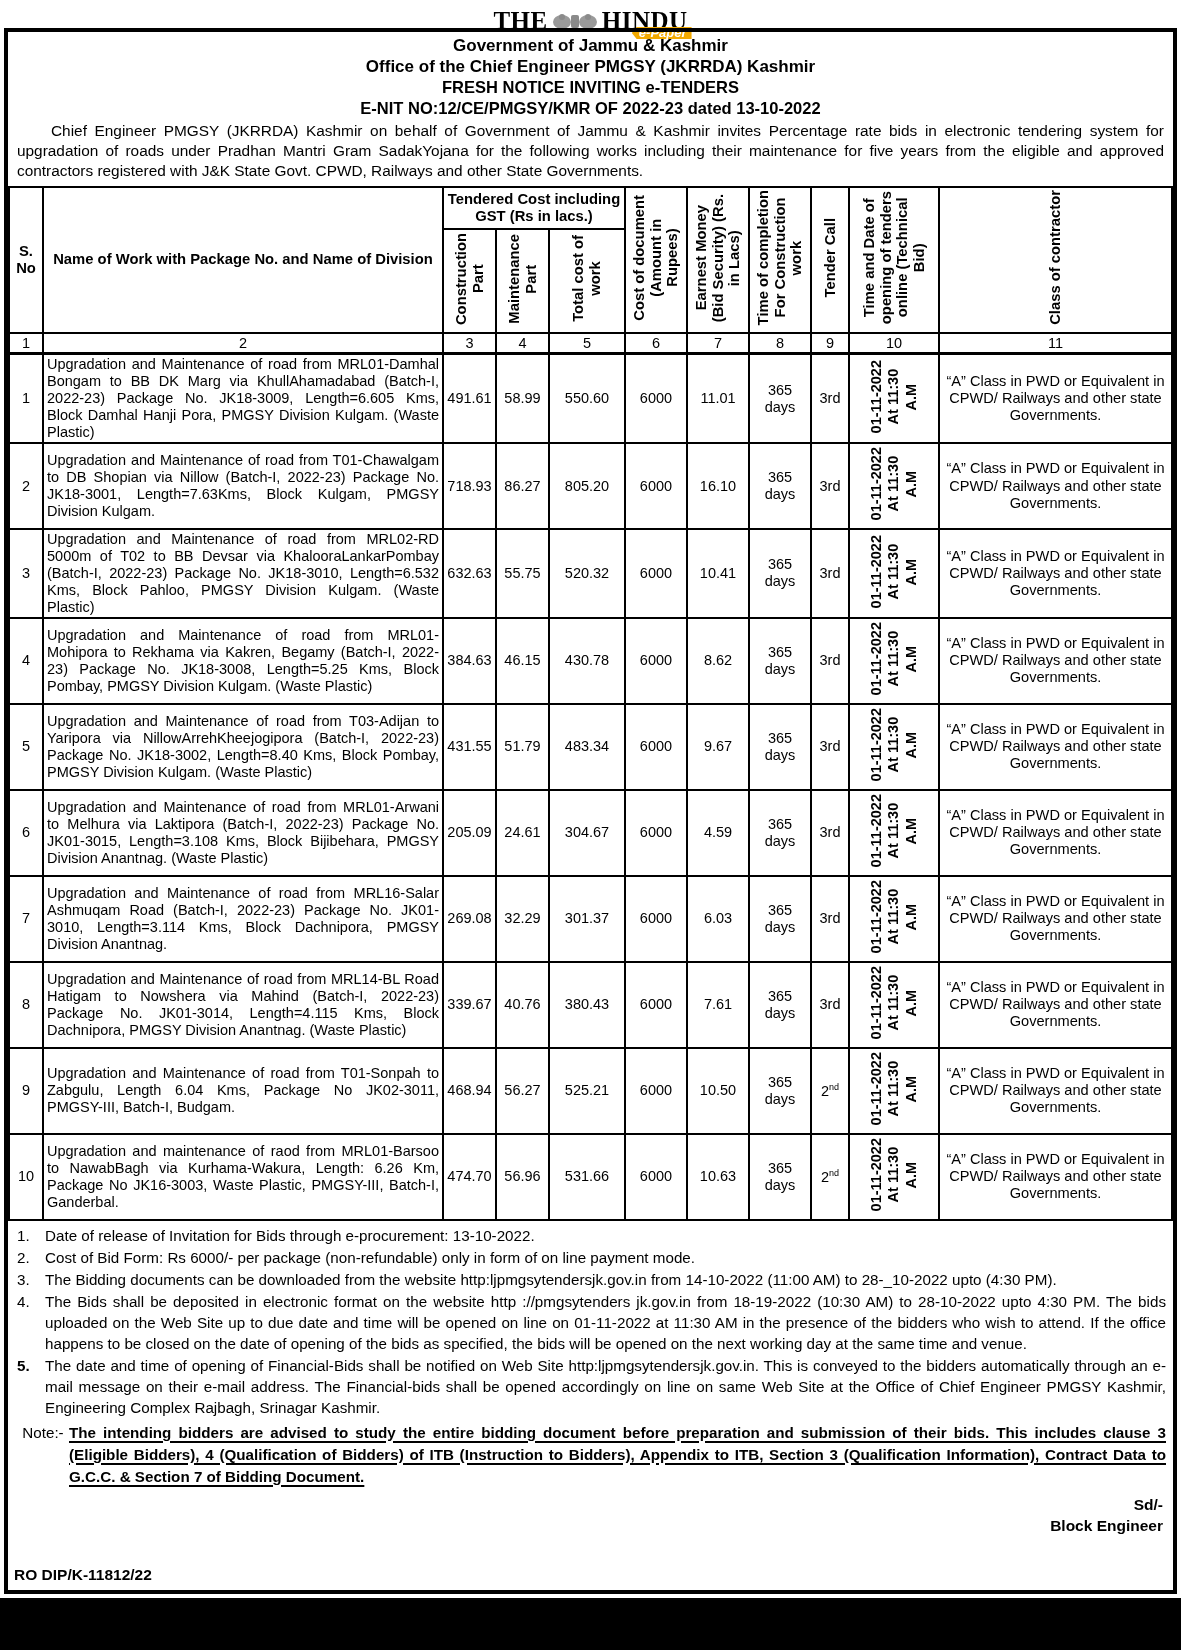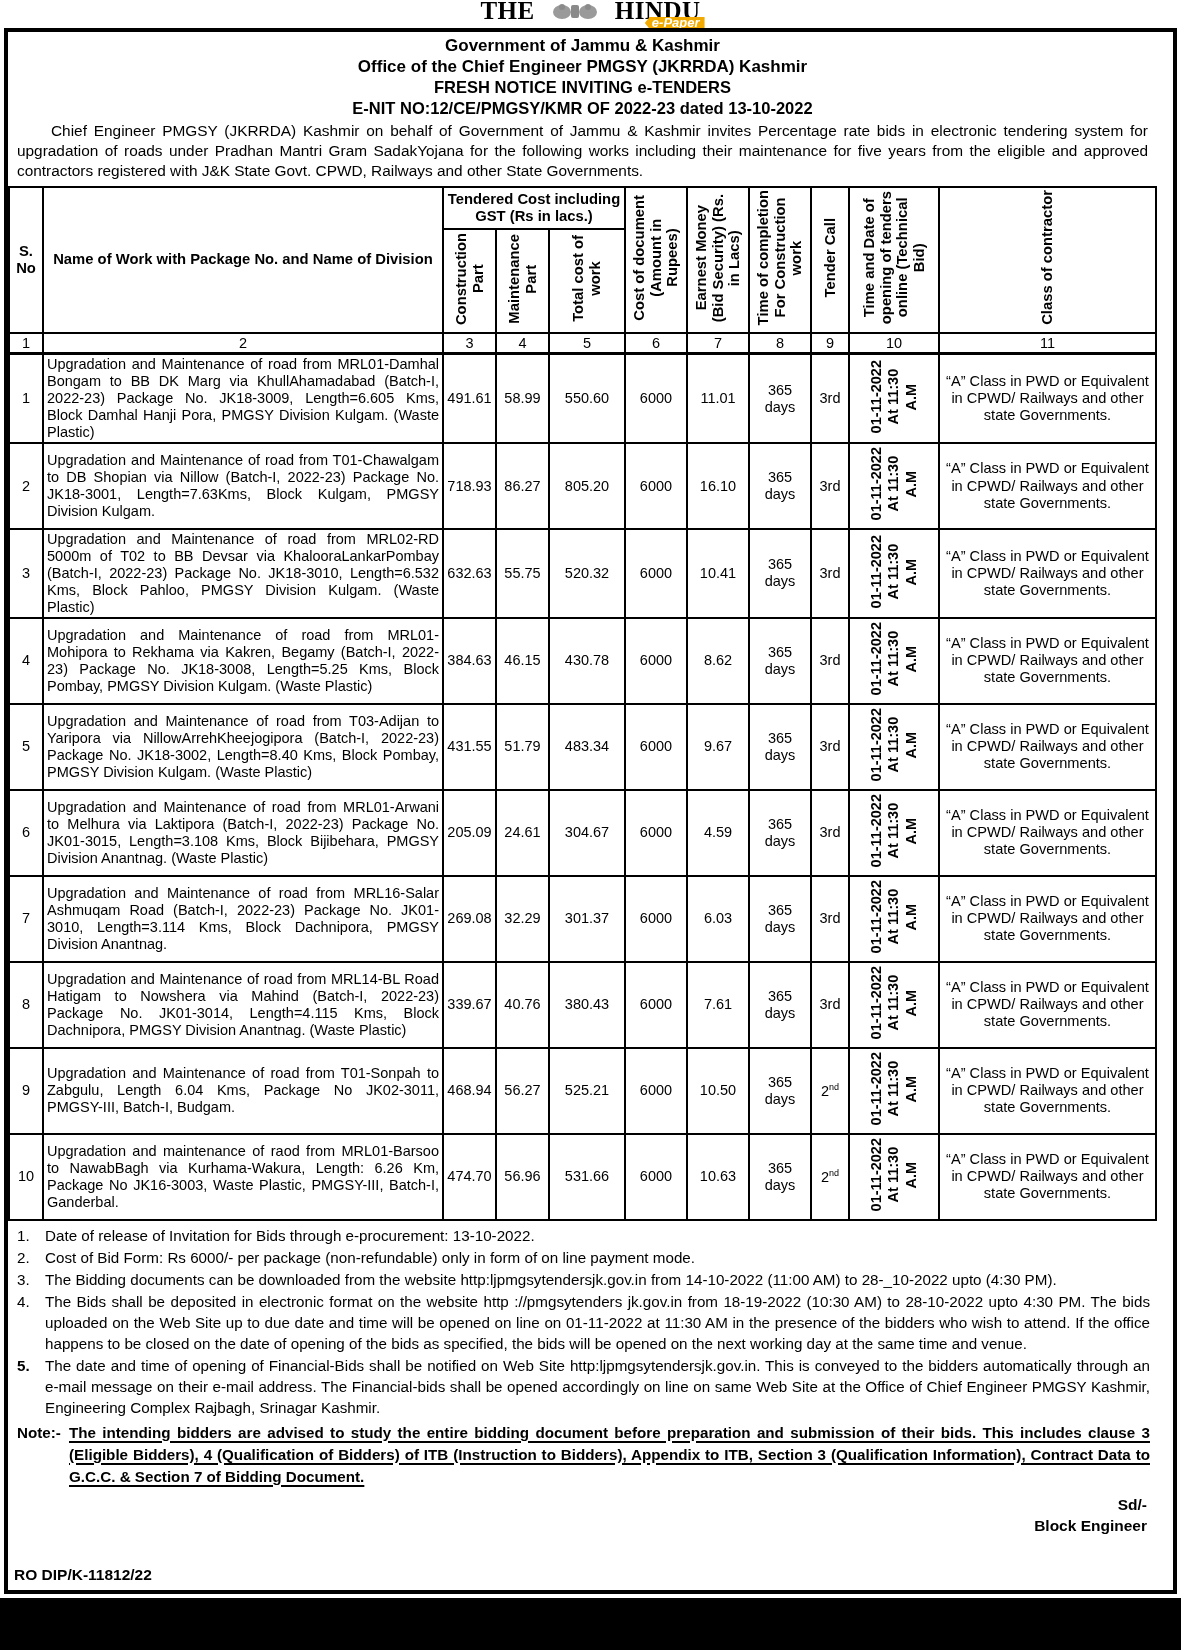--- a/index.html
+++ b/index.html
@@ -5,28 +5,28 @@
   * { box-sizing: border-box; }
   html, body { margin: 0; padding: 0; }
   body {
     width: 1181px; height: 1650px;
     background: #ffffff; color: #000;
     font-family: "Liberation Sans", sans-serif;
     position: relative; overflow: hidden;
   }
   
   .masthead { height: 28px; display: flex; justify-content: center; align-items: flex-start; position: relative; }
-  .logo-wrap { position: relative; display: flex; align-items: center; gap: 17px; margin-top: 1px; }
+  .logo-wrap { position: relative; display: flex; align-items: center; gap: 4px; margin-top: 11px; }
   .logo-text { font-family: "Liberation Serif", serif; font-weight: bold; font-size: 25px; line-height: 20px; letter-spacing: .5px; }
   .crest { height: 20px; width: 46px; }
   .epaper { position: absolute; right: -4px; bottom: -8px; background: #f2a900; color: #fff;
     font-size: 13px; font-weight: bold; font-style: italic; padding: 1px 5px 1px 7px; line-height: 10px;
     clip-path: polygon(0 50%, 8% 0, 100% 0, 100% 100%, 8% 100%); }
   
-  .frame { margin: 0 4px; border: 4px solid #000; padding: 4px 16px 0 0; height: 1566px; position: relative; }
+  .frame { margin: 0 4px; border: 4px solid #000; padding: 4px 0 0 0; height: 1566px; position: relative; }
   .hdr { text-align: center; font-weight: bold; line-height: 1.22; }
   .hdr-l1, .hdr-l2 { font-size: 17px; }
   .hdr-l3, .hdr-l4 { font-size: 16.5px; }
   .intro { font-size: 15.4px; line-height: 1.3; text-align: justify; padding: 3px 9px 5px 9px; }
   .intro .ind { display: inline-block; width: 34px; }
   .b { font-weight: normal; }
   
   table.tender { width: 100%; border-collapse: collapse; table-layout: fixed; }
   table.tender th, table.tender td { border: 2px solid #000; padding: 1px 3px; }
   table.tender th { font-size: 14.8px; font-weight: bold; text-align: center; vertical-align: middle; white-space: pre-line; line-height: 1.15; }
@@ -39,21 +39,21 @@
   .vert { writing-mode: vertical-rl; transform: rotate(180deg); white-space: pre-line; display: inline-block; line-height: 1.12; }
   .rot { writing-mode: vertical-rl; transform: rotate(180deg); white-space: pre-line; display: inline-block; font-weight: bold; font-size: 14.5px; line-height: 1.2; }
   sup { font-size: 9px; }
   
   .notes { padding: 5px 7px 0 9px; font-size: 15.2px; line-height: 1.38; }
   .note-row { display: flex; margin-bottom: 1px; }
   .note-num { flex: none; width: 28px; }
   .note-num.b { font-weight: bold; }
   .note-text { flex: 1; text-align: justify; }
   .noteblock { display: flex; padding: 2px 7px 0 9px; font-size: 15.2px; line-height: 1.45; }
-  .noteblock-label { flex: none; width: 52px; font-weight: bold; }
+  .noteblock-label { flex: none; width: 52px; font-weight: normal; text-align: center; }
   .noteblock-text { flex: 1; font-weight: bold; text-decoration: underline; text-decoration-thickness: 2px; text-underline-offset: 3px; text-align: justify; }
   
   .sig { text-align: right; font-weight: bold; font-size: 15.5px; line-height: 1.4; padding: 6px 10px 0 0; }
   .ro { position: absolute; left: 6px; bottom: 6px; font-weight: bold; font-size: 15.5px; }
   .bottom-bar { position: absolute; left: 0; bottom: 0; width: 100%; height: 52px; background: #000; }
 </style>
 </head>
 <body>
 
 <div class="masthead">

